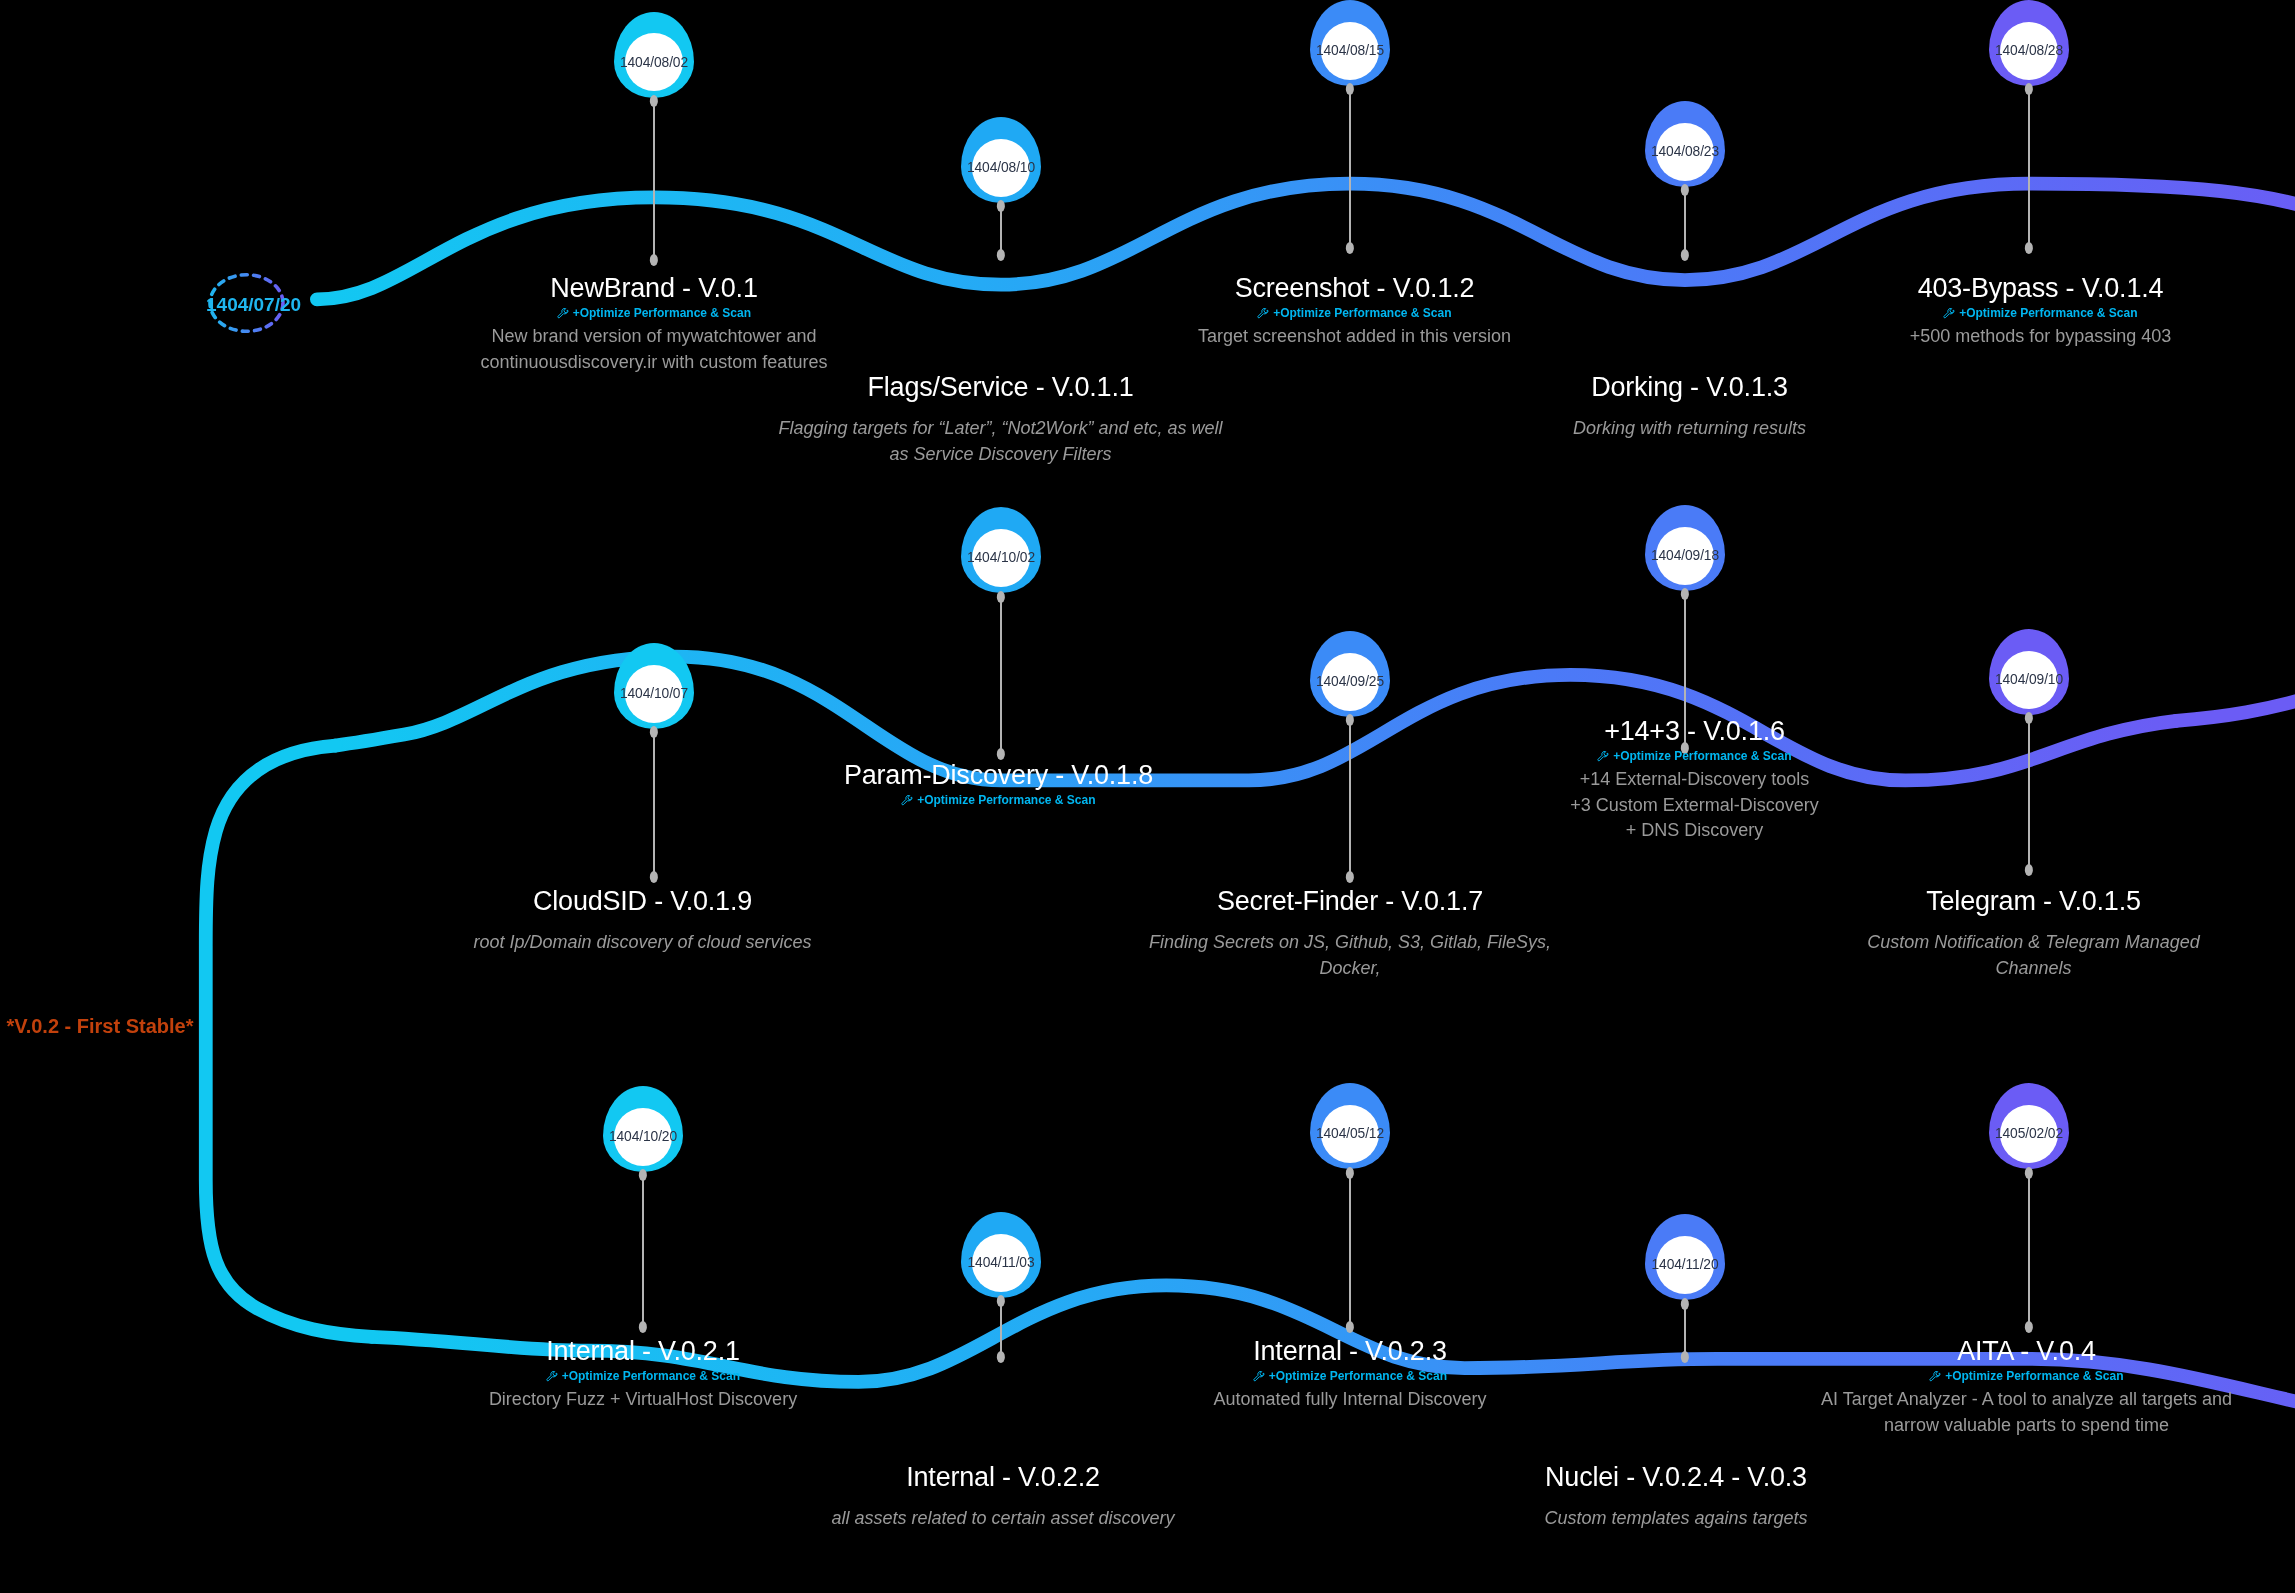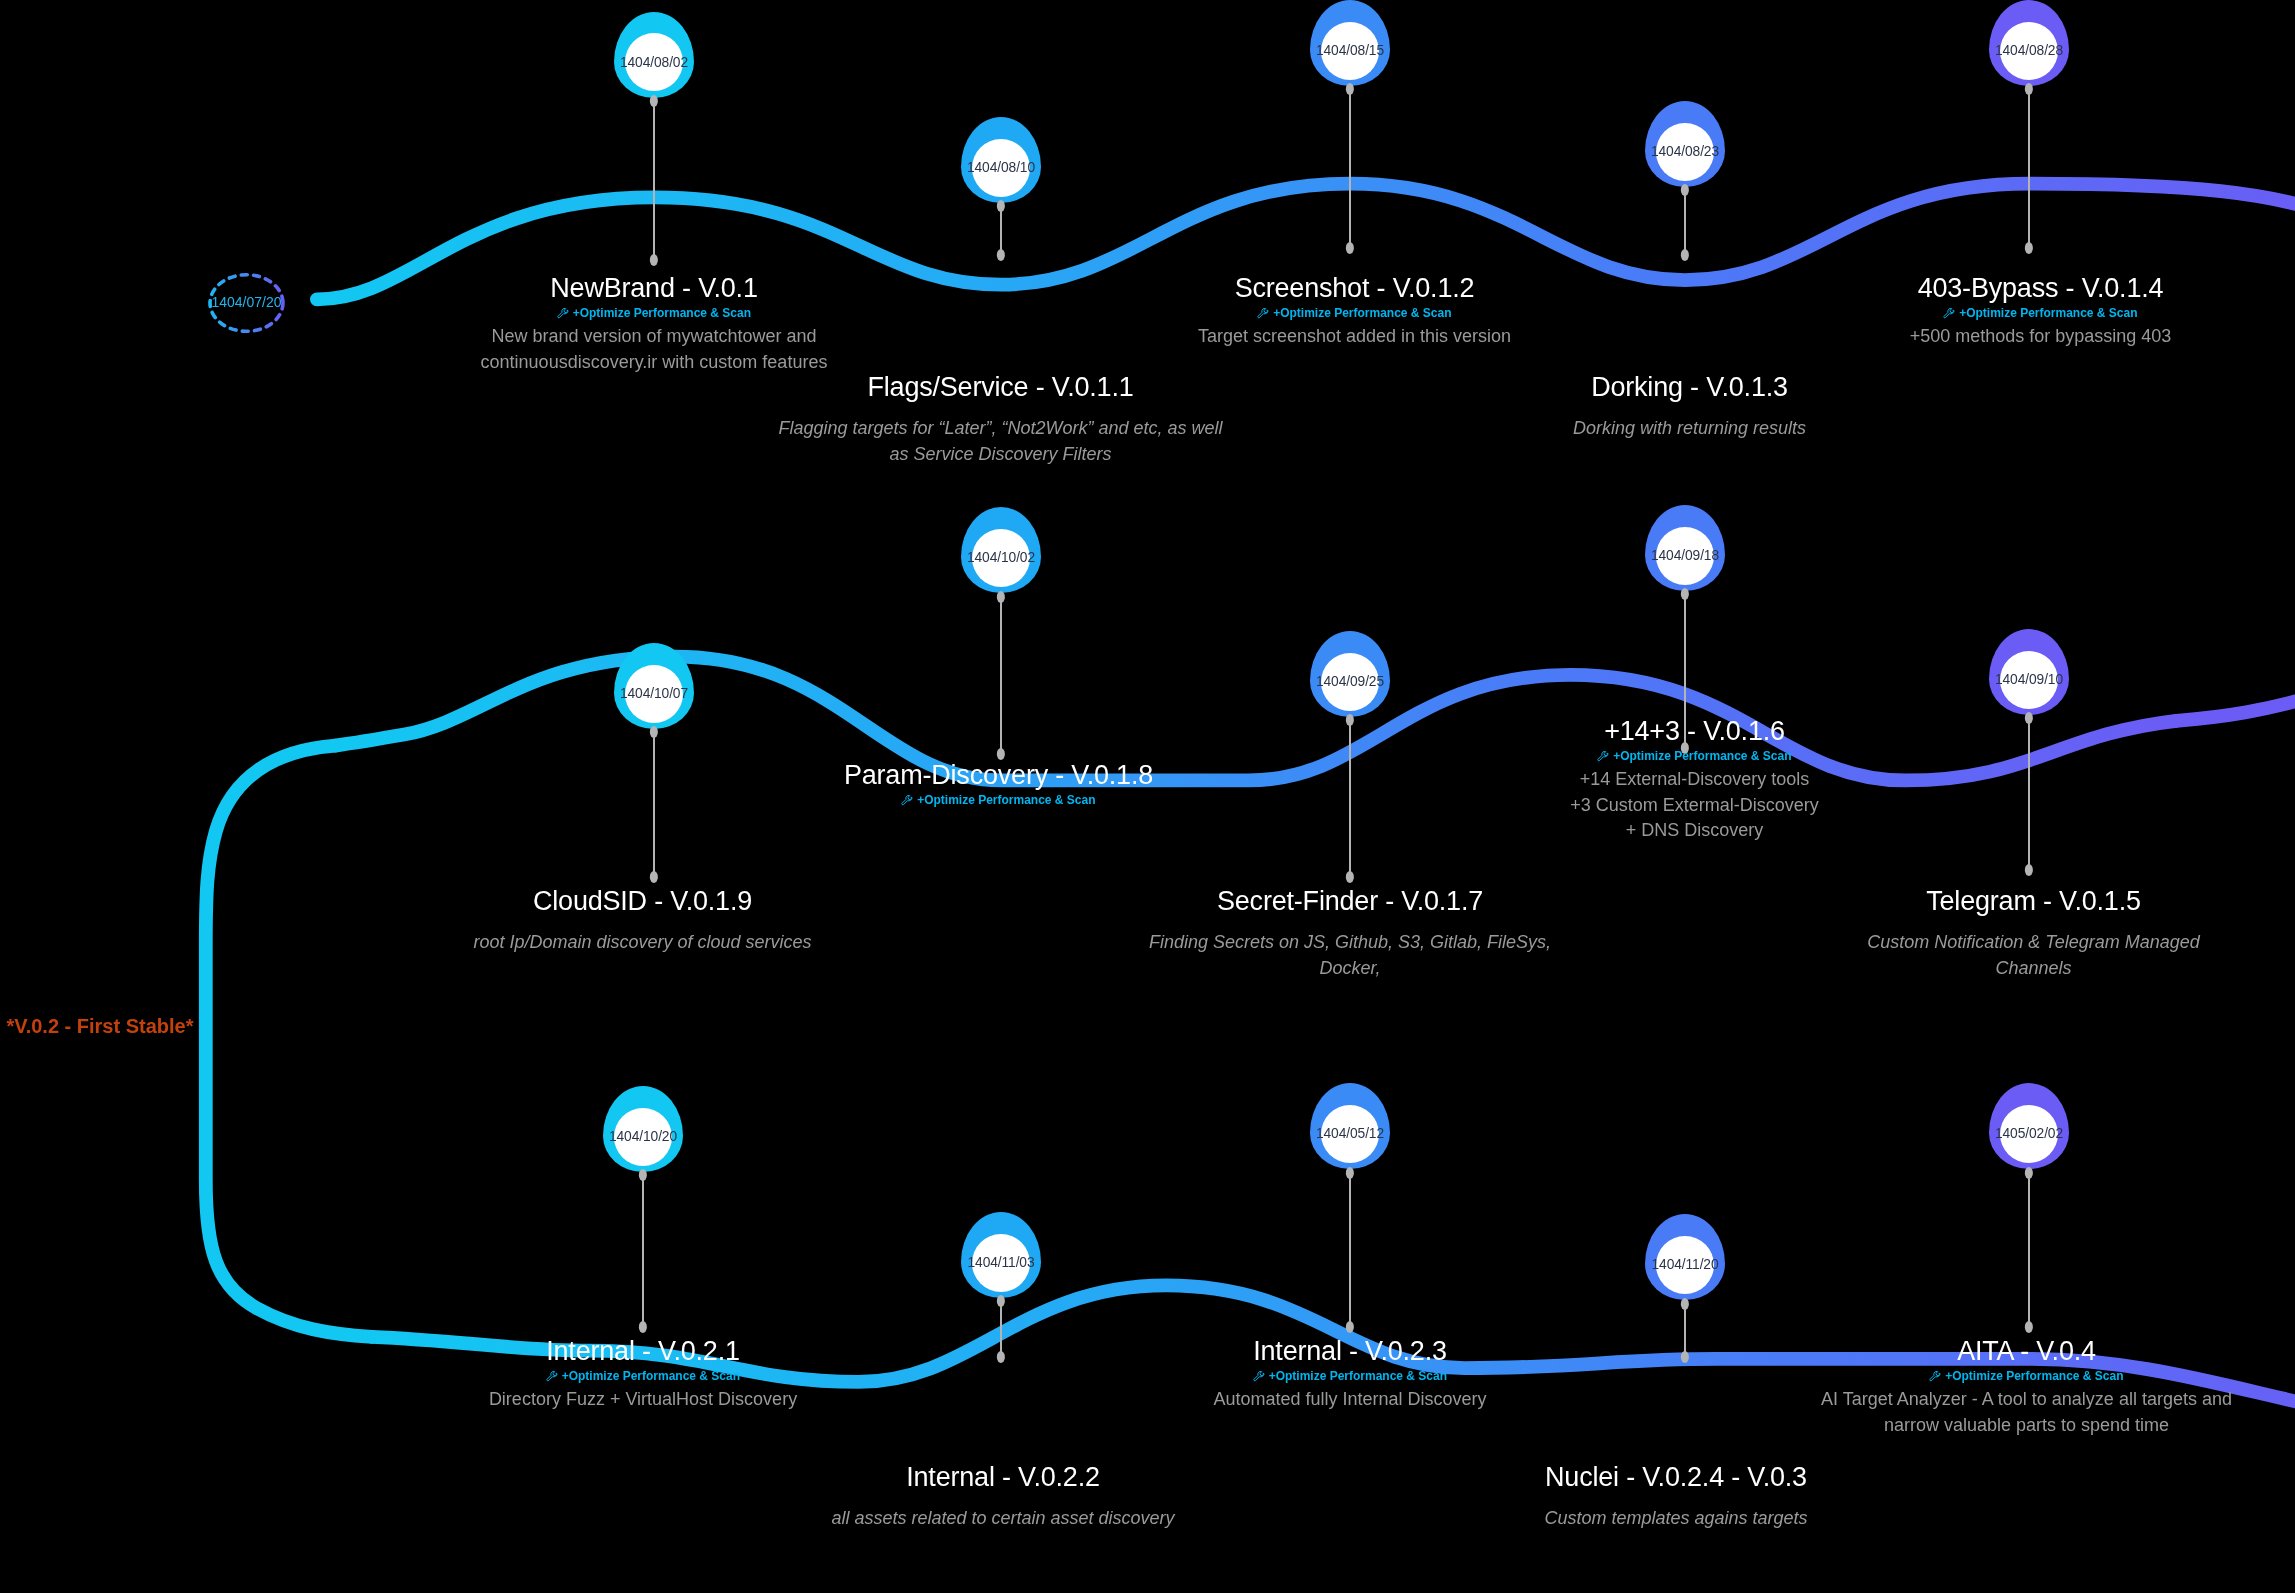--- a/index.html
+++ b/index.html
@@ -51,21 +51,21 @@
     letter-spacing:-0.1px;
   }
 
   
   .start-node{position:absolute;width:0;height:0;}
   .start-oval{
     position:absolute;left:-40px;top:-31px;width:81px;height:62px;
   }
   .start-label{
     position:absolute;left:-40px;top:-9.2px;width:81px;text-align:center;
-    font-size:14px;font-weight:normal;color:#1fb6ef;white-space:nowrap;
+    font-size:19px;font-weight:bold;color:#1fb6ef;white-space:nowrap;
   }
 
   
   .stem{position:absolute;width:1.8px;background:#b4b4b4;}
   .stem::before,.stem::after{
     content:"";position:absolute;left:50%;transform:translateX(-50%);
     width:8.3px;height:12px;border-radius:50%;background:#b4b4b4;
   }
   .stem::before{top:-3.7px;}
   .stem::after{bottom:-3.7px;}

